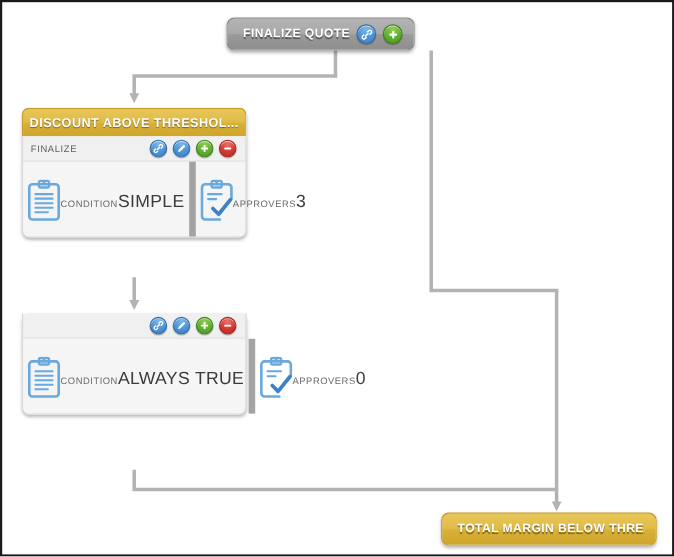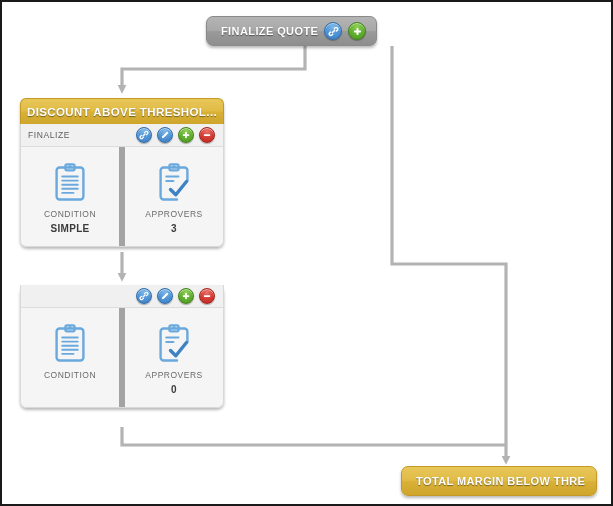--- a/index.html
+++ b/index.html
@@ -113,40 +113,40 @@
     border-left:1px solid #d9d9d9;
     border-right:1px solid #d9d9d9;
     border-bottom:1px solid #d9d9d9;
     border-radius:0 0 6px 6px;
     box-sizing:border-box;
   }
   .cell{
     flex:1;
     padding:14px 4px 12px;
     display:flex;
-    flex-direction:column;
+    flex-direction:row;
     align-items:center;
     justify-content:flex-start;
     box-sizing:border-box;
   }
   .cell + .cell{ border-left:6px solid #a3a3a3; }
   .cell .glyph{ height:42px; display:flex; align-items:center; }
   .cell .cap{
     margin-top:6px;
     font-size:8.5px;
     color:#6a6a6a;
     letter-spacing:.5px;
     text-transform:uppercase;
     white-space:nowrap;
   }
   .cell .val{
     margin-top:4px;
-    font-size:10px;
+    font-size:16px;
     color:#3b3b3b;
-    font-weight:bold;
+    font-weight:normal;
     letter-spacing:.3px;
     white-space:nowrap;
   }
 
   
   .ic{
     width:16px; height:16px;
     border-radius:50%;
     display:inline-flex;
     align-items:center;
@@ -331,20 +331,21 @@
             <g stroke="#6aa9de" stroke-width="1.9" stroke-linecap="round">
               <path d="M7.2 13.5 H22.8"></path>
               <path d="M7.2 17.6 H22.8"></path>
               <path d="M7.2 21.7 H22.8"></path>
               <path d="M7.2 25.8 H22.8"></path>
               <path d="M7.2 29.9 H18.5"></path>
             </g>
           </svg>
         </span>
         <span class="cap">CONDITION</span>
+        <span class="val">ALWAYS TRUE</span>
       </div>
       <div class="cell">
         <span class="glyph">
           <svg width="30" height="38" viewBox="0 0 30 38">
             <path d="M28.4 18 V7.5 a3 3 0 0 0 -3 -3 H4.6 a3 3 0 0 0 -3 3 V33.5 a3 3 0 0 0 3 3 H18" fill="none" stroke="#6aa9de" stroke-width="2.4" stroke-linecap="round"></path>
             <rect x="10.4" y="1.4" width="9.2" height="6" rx="1.6" fill="none" stroke="#6aa9de" stroke-width="2.2"></rect>
             <circle cx="15" cy="3.4" r="1.5" fill="#6aa9de"></circle>
             <g stroke="#6aa9de" stroke-width="1.9" stroke-linecap="round">
               <path d="M7.2 13.5 H19.5"></path>
               <path d="M7.2 18.0 H14.5"></path>

